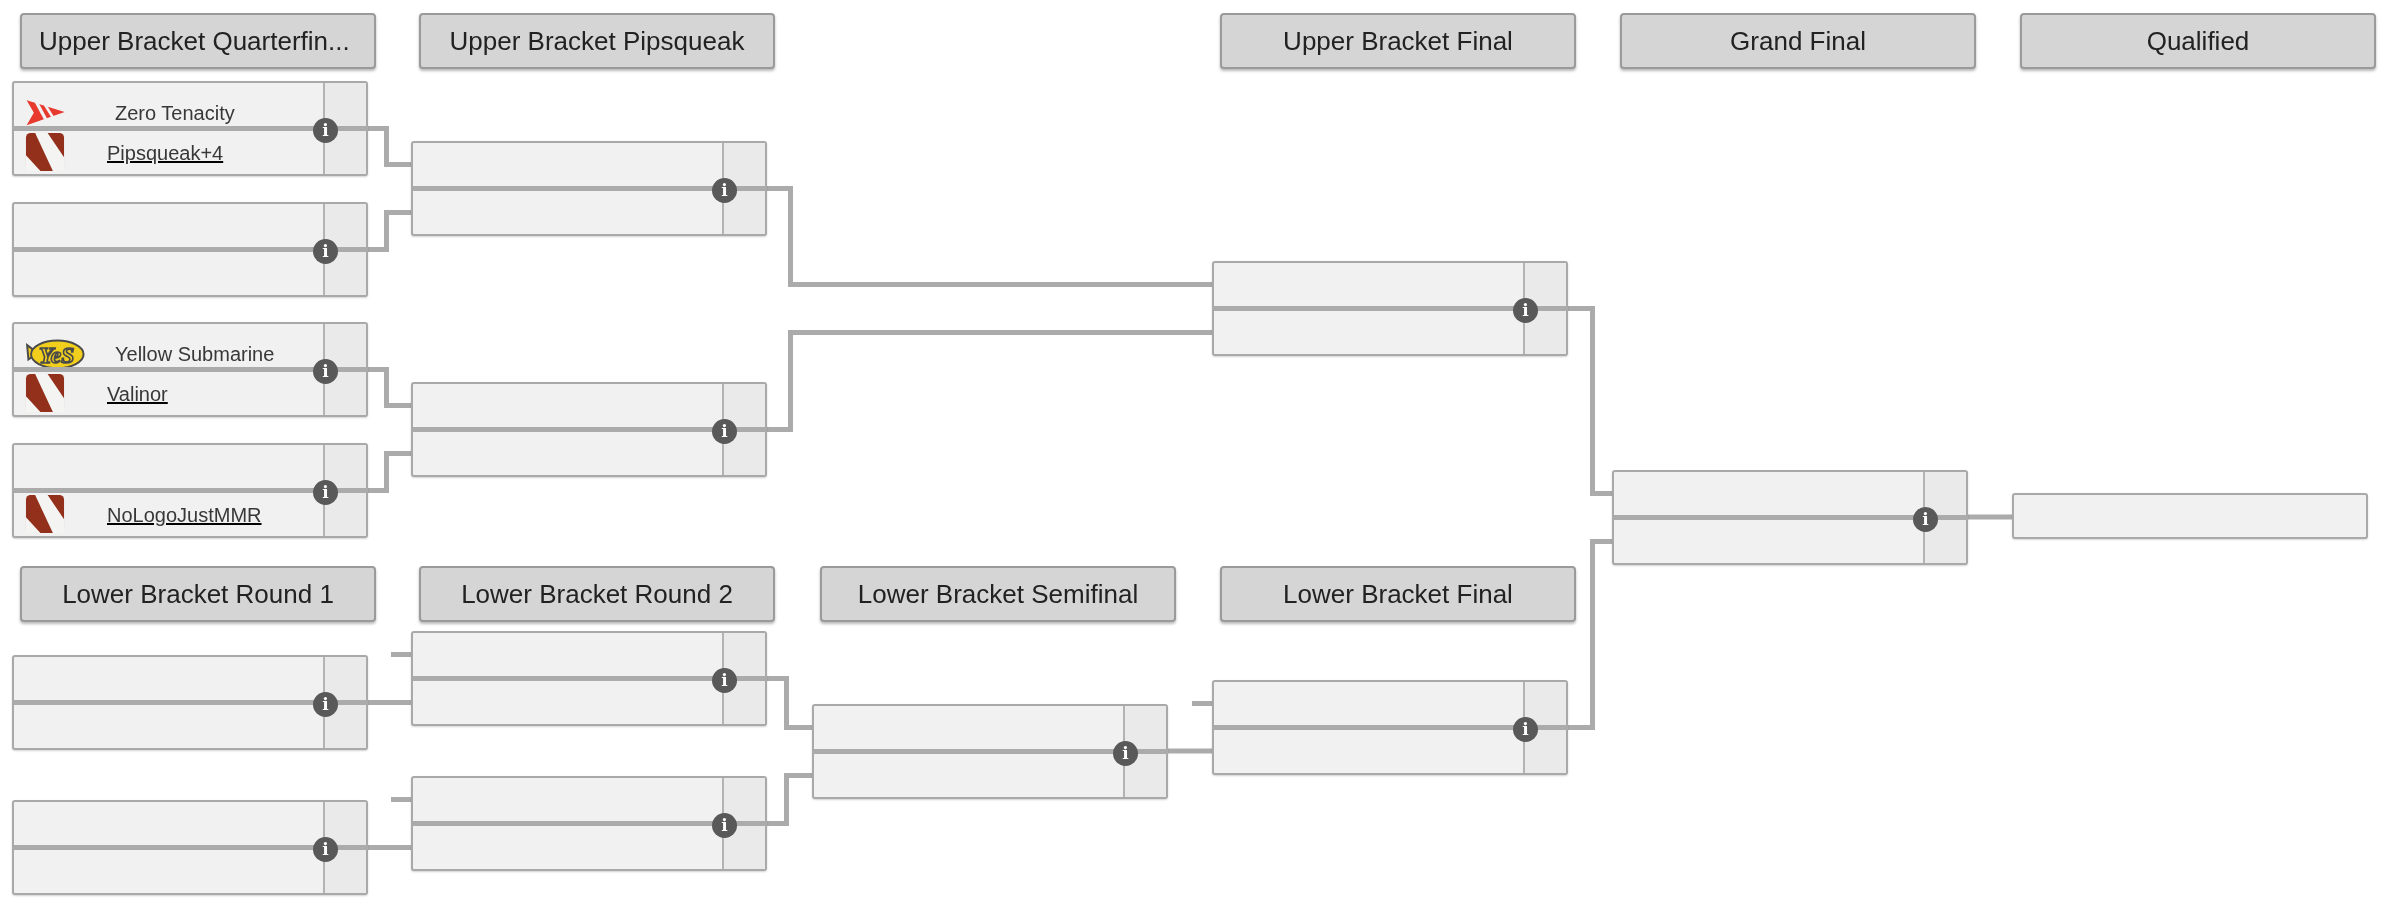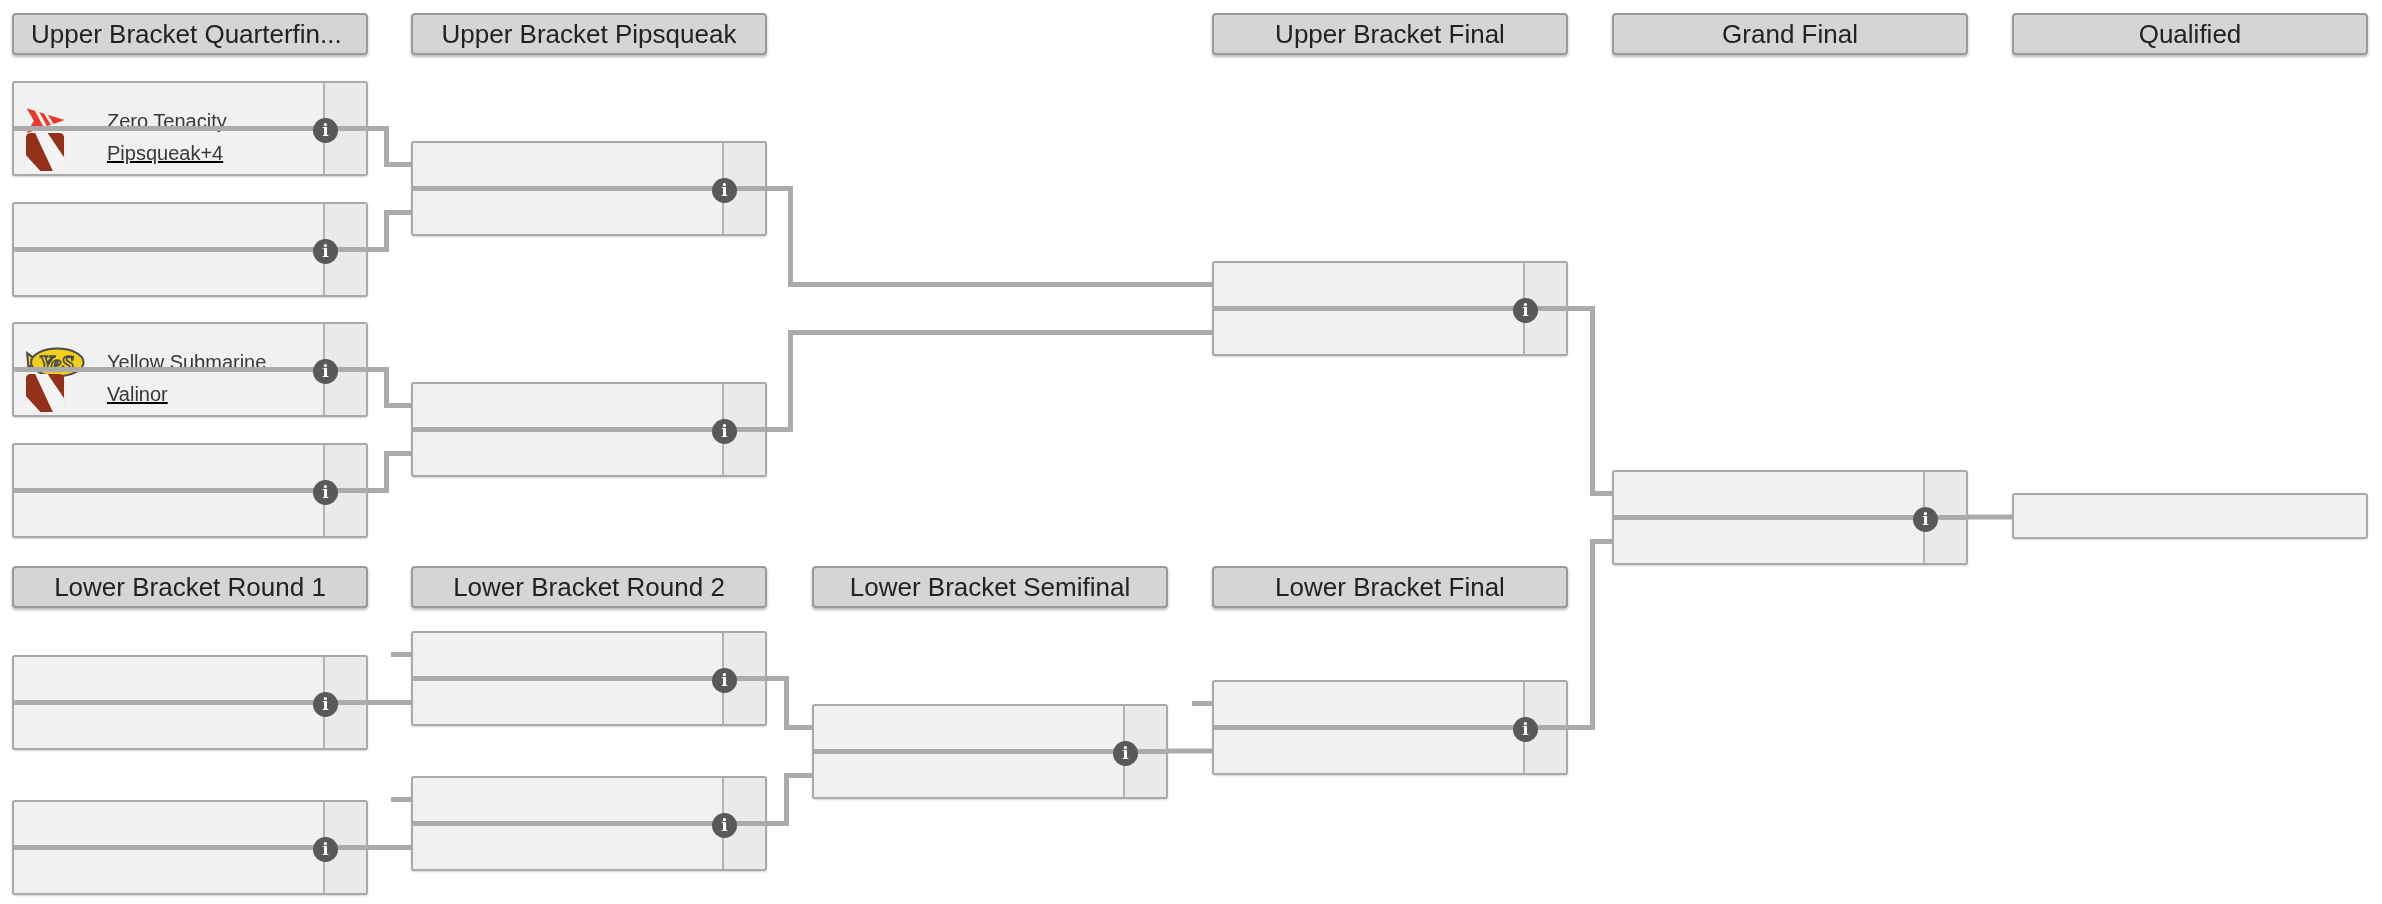--- a/index.html
+++ b/index.html
@@ -1,36 +1,36 @@
 <!DOCTYPE html>
 <html><head>
 <meta charset="utf-8">
 <style>
   html,body{margin:0;padding:0;background:#ffffff;}
   .bracket{position:relative;width:2382px;height:904px;background:#ffffff;overflow:hidden;
            font-family:"Liberation Sans", sans-serif;}
   svg.wires{position:absolute;left:0;top:0;z-index:0;}
 
   
-  .rhdr{position:absolute;width:356px;height:42px;box-sizing:border-box;
+  .rhdr{position:absolute;width:356px;height:56px;box-sizing:border-box;
         background:#d5d5d5;border:2px solid #9a9a9a;border-radius:4px;
         box-shadow:0 2px 3px rgba(0,0,0,.28);
         display:flex;align-items:center;justify-content:center;
-        font-size:26px;color:#222222;white-space:nowrap;z-index:2;}
+        font-size:26px;color:#222222;white-space:nowrap;z-index:2;margin-left:8px;}
   .rhdr.left{justify-content:flex-start;padding-left:17px;overflow:hidden;}
 
   
   .match{position:absolute;width:356px;height:95px;box-sizing:border-box;
          background:#f1f1f1;border:2px solid #a9a9a9;border-radius:3px;
          box-shadow:0 1px 2px rgba(0,0,0,.18);z-index:1;}
   .scorecol{position:absolute;top:0;bottom:0;right:0;width:41px;
             background:#eaeaea;border-left:2px solid #b3b3b3;z-index:1;}
   .trow{position:absolute;left:0;right:0;height:43px;display:flex;align-items:center;
         padding-left:10px;box-sizing:border-box;z-index:2;}
-  .trow.top{top:16px;} .trow.bot{top:48px;text-decoration:underline;}
+  .trow.top{top:8px;gap:8px;} .trow.bot{top:48px;text-decoration:underline;}
   .rowline{position:absolute;left:0;right:-2px;top:43px;height:5px;background:#ababab;z-index:3;}
   .tname{margin-left:41px;font-size:20px;color:#383838;line-height:1;}
   .logo{position:relative;flex:0 0 42px;width:42px;height:44px;}
   .logo svg{position:absolute;left:0;top:0;}
   .info{position:absolute;left:299px;top:35px;width:25px;height:25px;border-radius:50%;
         background:#595959;z-index:4;display:flex;align-items:center;justify-content:center;cursor:pointer;}
   .info span{color:#ffffff;font-family:"DejaVu Serif", serif;font-weight:bold;font-size:17px;line-height:1;}
 
   
   .qualslot{position:absolute;width:356px;height:46px;box-sizing:border-box;
@@ -134,20 +134,30 @@
       <span class="tname">Valinor</span>
     </div>
     <div class="info">
         <span>i</span>
       </div>
   </div>
 
   <div class="match" style="left:12px;top:443px">
     <div class="scorecol"></div>
     <div class="rowline"></div>
+    <div class="trow bot">
+      <span class="logo">
+        <svg width="42" height="42" viewBox="0 0 64 64">
+          <rect x="3" y="3" width="58" height="58" rx="7" fill="#93301c"></rect>
+          <polygon points="17,3 36,3 61,40 61,61 44,61" fill="#f4f4f2"></polygon>
+          <polygon points="3,37 25,61 3,61" fill="#f4f4f2"></polygon>
+        </svg>
+      </span>
+      <span class="tname">NoLogoJustMMR</span>
+    </div>
     <div class="info">
         <span>i</span>
       </div>
   </div>
 
   <div class="match" style="left:411px;top:141px">
     <div class="scorecol"></div>
     <div class="trow top">
       <span class="tname"></span>
     </div>

